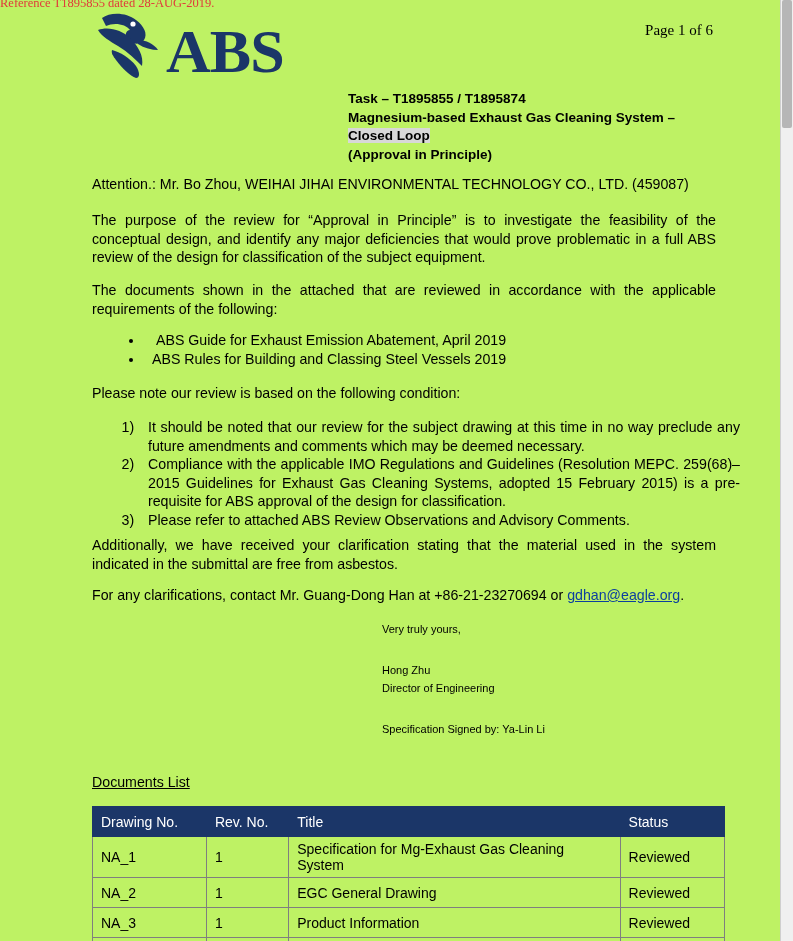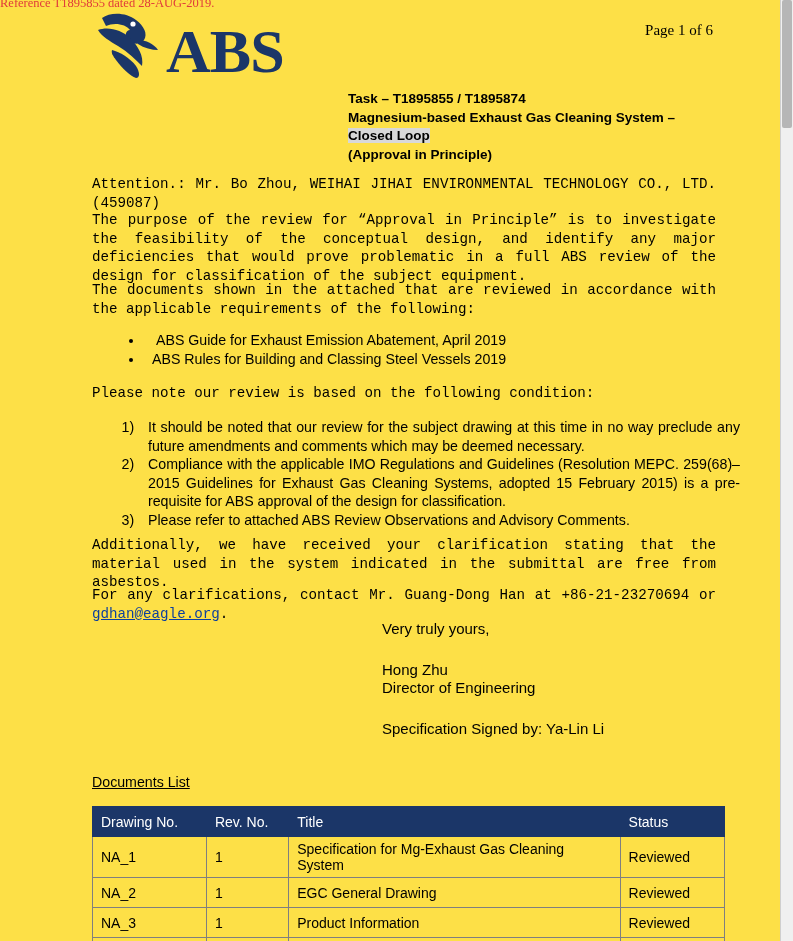--- a/index.html
+++ b/index.html
@@ -10,21 +10,21 @@
   body {
     width: 793px;
     height: 941px;
     overflow: hidden;
     font-family: "Liberation Sans", sans-serif;
   }
   .page {
     position: relative;
     width: 781px;
     height: 941px;
-    background: #fde047;
+    background: #bef264;
     box-sizing: border-box;
     overflow: hidden;
   }
   .ref-line {
     position: absolute;
     top: -4px;
     left: 0px;
     font-size: 12.5px;
     color: #e03a3a;
     font-family: "Liberation Serif", serif;
@@ -79,21 +79,21 @@
   }
 
   .body-text {
     position: absolute;
     left: 92px;
     width: 624px;
     font-size: 14.2px;
     color: #000;
     line-height: 18.5px;
     text-align: justify;
-    font-family: Liberation Mono, monospace;
+    font-family: Liberation Sans, sans-serif;
   }
   .p-attn { top: 175px; }
   .p-purpose { top: 211px; }
   .p-docs { top: 281px; }
   .p-note { top: 384px; }
   .p-addl { top: 536px; }
   .p-clarify { top: 586px; }
 
   ul.bullets {
     position: absolute;
@@ -124,21 +124,21 @@
 
   a.email {
     color: #0c3f9e;
     text-decoration: underline;
   }
 
   .sig-block {
     position: absolute;
     left: 382px;
     top: 620px;
-    font-size: 15px;
+    font-size: 11px;
     line-height: 18.5px;
     color: #000;
   }
   .sig-gap1 { height: 22px; }
   .sig-gap2 { height: 22px; }
 
   .docs-title {
     position: absolute;
     left: 92px;
     top: 774px;

